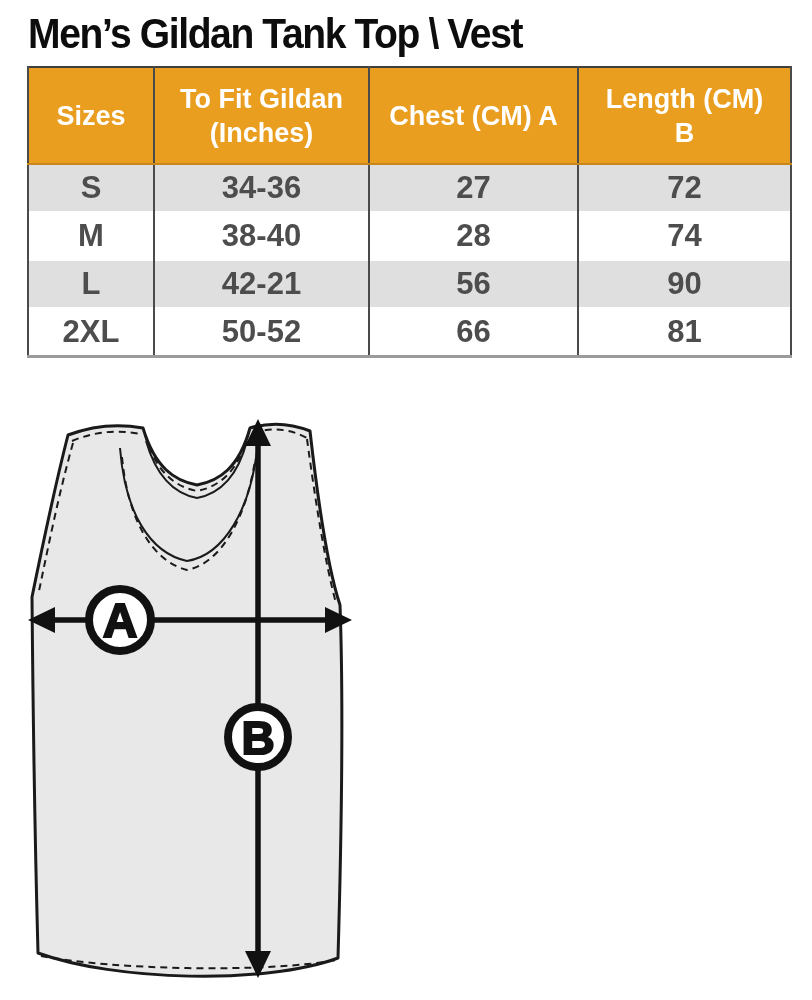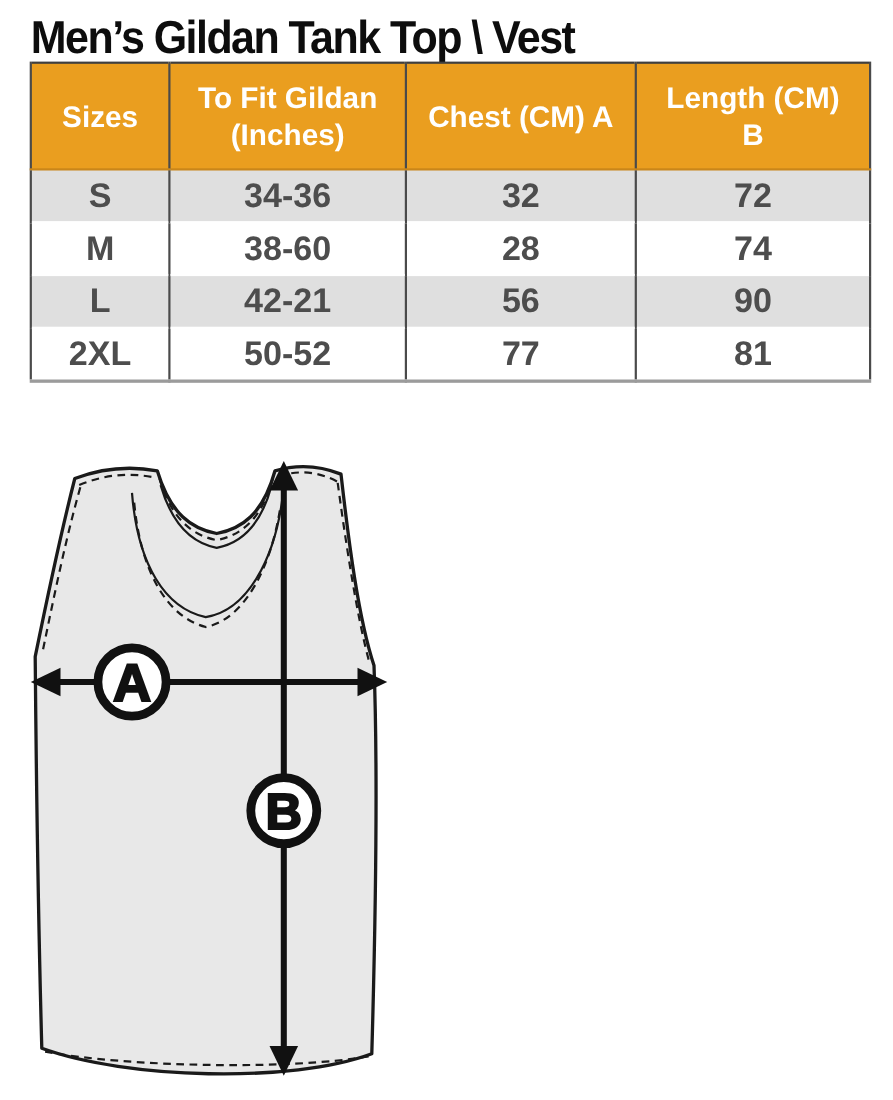--- a/index.html
+++ b/index.html
@@ -7,21 +7,21 @@
     width:812px;height:1000px;position:relative;overflow:hidden;
     font-family:"Liberation Sans", sans-serif;
   }
   .page-title{
     position:absolute;left:28px;top:10px;margin:0;
     font-size:42px;font-weight:bold;color:#0d0d0d;
     letter-spacing:-1.5px;transform:scaleX(0.93);transform-origin:left center;
     white-space:nowrap;
   }
   table.size-table{
-    position:absolute;left:27px;top:56px;width:763px;
+    position:absolute;left:27px;top:66px;width:763px;
     border-collapse:collapse;table-layout:fixed;
     border:2px solid #3f3f3f;border-bottom:3px solid #9b9b9b;
   }
   table.size-table td{
     border-left:2px solid #4a4a4a;border-right:2px solid #4a4a4a;
     text-align:center;vertical-align:middle;padding:0;
   }
   tr.header-row td{
     background:#EA9E1F;color:#ffffff;height:95px;
     font-size:27px;font-weight:bold;line-height:34px;
@@ -74,39 +74,39 @@
     <td>
       <span>Length  (CM)</span>
           <span>B</span>
     </td>
   </tr>
   </tbody>
   <tbody class="rows">
   <tr>
     <td>S</td>
     <td>34-36</td>
-    <td>32</td>
+    <td>27</td>
     <td>72</td>
   </tr>
   <tr>
     <td>M</td>
-    <td>38-60</td>
+    <td>38-40</td>
     <td>28</td>
     <td>74</td>
   </tr>
   <tr>
     <td>L</td>
     <td>42-21</td>
     <td>56</td>
     <td>90</td>
   </tr>
   <tr>
     <td>2XL</td>
     <td>50-52</td>
-    <td>77</td>
+    <td>66</td>
     <td>81</td>
   </tr>
   </tbody>
 </table>
 
 <div class="diagram-wrap">
   <svg width="330" height="584" viewBox="0 0 330 584" xmlns="http://www.w3.org/2000/svg">
 
     <path class="tt" style="fill:#E8E8E8;stroke-width:3;stroke-linejoin:round" d="M 43 22
          Q 80 8, 118 15

